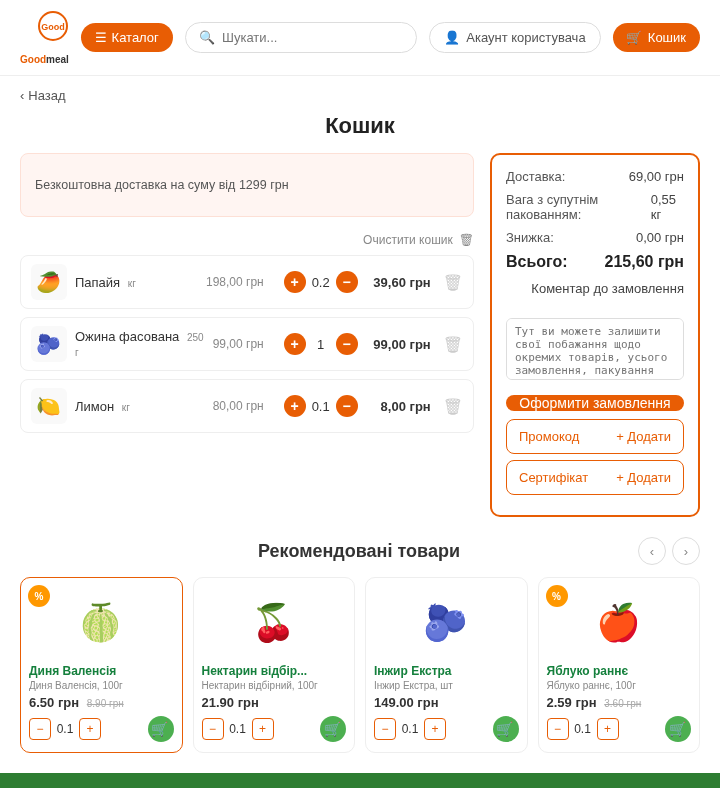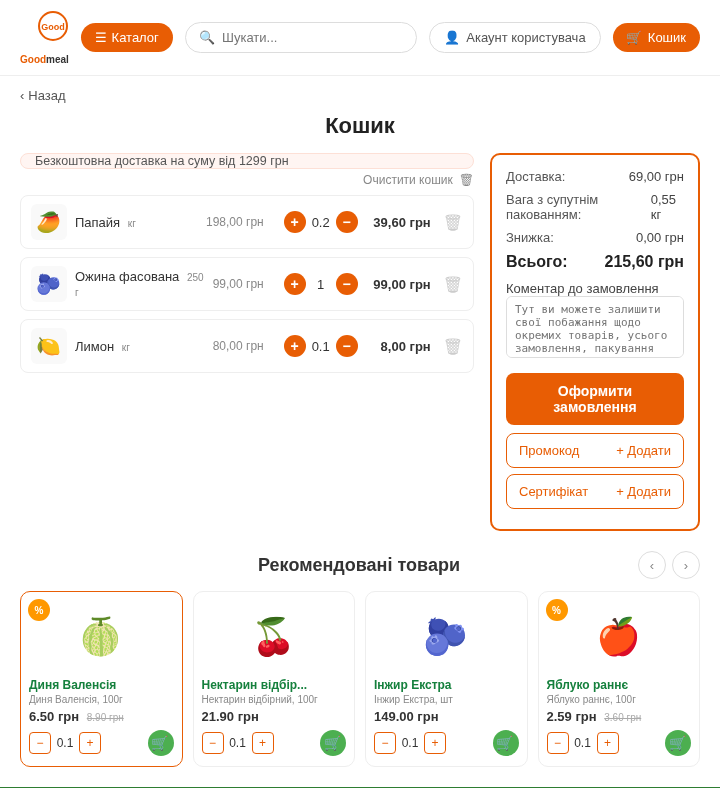--- a/index.html
+++ b/index.html
@@ -17,44 +17,44 @@
 
     
     .main { background: #fff; padding: 0 20px 20px; }
     .back-link { display: flex; align-items: center; gap: 4px; color: #555; font-size: 13px; padding: 12px 0 4px; cursor: pointer; }
     .page-title { text-align: center; font-size: 22px; font-weight: bold; padding: 6px 0 14px; color: #222; }
 
     .cart-layout { display: flex; gap: 16px; }
     .cart-left { flex: 1; }
     .cart-right { width: 210px; border: 2px solid #e85d04; border-radius: 10px; padding: 14px; }
 
-    .free-shipping-banner { background: #fff5f2; border-radius: 8px; padding: 0 14px; font-size: 12.5px; color: #555; margin-bottom: 4px; border: 1px solid #fde0d6; }
+    .free-shipping-banner { background: #fff5f2; border-radius: 8px; padding: 24px 14px; font-size: 12.5px; color: #555; margin-bottom: 16px; border: 1px solid #fde0d6; }
 
     .cart-actions { display: flex; justify-content: flex-end; align-items: center; gap: 6px; margin-bottom: 8px; font-size: 12px; color: #888; cursor: pointer; }
 
     .cart-item { display: flex; align-items: center; gap: 8px; border: 1px solid #eee; border-radius: 8px; padding: 8px 10px; margin-bottom: 8px; }
     .cart-item-img { width: 36px; height: 36px; border-radius: 6px; background: #f9f9f9; display: flex; align-items: center; justify-content: center; font-size: 20px; }
     .cart-item-name { flex: 1; font-size: 13px; color: #333; font-weight: 500; }
     .cart-item-unit { font-size: 10px; color: #888; margin-left: 4px; }
     .cart-item-price { font-size: 12px; color: #888; margin-right: 12px; }
     .qty-control { display: flex; align-items: center; gap: 4px; }
     .qty-btn { width: 22px; height: 22px; border-radius: 50%; border: none; cursor: pointer; display: flex; align-items: center; justify-content: center; font-size: 14px; font-weight: bold; }
     .qty-btn.plus { background: #e85d04; color: #fff; }
     .qty-btn.minus { background: #e85d04; color: #fff; }
     .qty-val { font-size: 13px; min-width: 22px; text-align: center; }
     .cart-item-total { font-size: 13px; font-weight: bold; color: #333; min-width: 65px; text-align: right; }
     .delete-btn { color: #ccc; cursor: pointer; font-size: 16px; margin-left: 4px; }
 
     
     .summary-row { display: flex; justify-content: space-between; font-size: 13px; margin-bottom: 8px; color: #444; }
     .summary-row.total { font-size: 16px; font-weight: bold; color: #222; margin-top: 4px; }
     .summary-label { color: #555; }
-    .comment-label { font-size: 13px; color: #444; margin: 10px 0 0; }
+    .comment-label { font-size: 13px; color: #444; margin: 10px 0 22px; text-align: right; }
     .comment-textarea { width: 100%; border: 1px solid #ddd; border-radius: 6px; padding: 6px 8px; font-size: 11px; color: #aaa; resize: none; height: 62px; outline: none; }
-    .order-btn { background: #e85d04; color: #fff; border: none; border-radius: 8px; width: 100%; padding: 10px; font-size: 14px; font-weight: bold; cursor: pointer; margin-top: 12px; margin-bottom: 8px; }
+    .order-btn { background: #e85d04; color: #fff; border: none; border-radius: 8px; width: 100%; padding: 0; font-size: 14px; font-weight: normal; cursor: pointer; margin-top: 12px; margin-bottom: 8px; }
     .promo-btn, .cert-btn { display: flex; justify-content: space-between; align-items: center; border: 1.5px solid #e85d04; border-radius: 8px; padding: 9px 12px; cursor: pointer; font-size: 13px; color: #e85d04; font-weight: 500; margin-bottom: 6px; }
 
     
     .recommended-section { margin-top: 20px; }
     .recommended-header { display: flex; align-items: center; justify-content: space-between; margin-bottom: 12px; }
     .recommended-title { font-size: 18px; font-weight: bold; text-align: center; flex: 1; }
     .nav-arrows { display: flex; gap: 6px; }
     .nav-arrow { width: 28px; height: 28px; border: 1.5px solid #ddd; border-radius: 50%; display: flex; align-items: center; justify-content: center; cursor: pointer; color: #888; font-size: 13px; }
 
     .products-grid { display: flex; gap: 10px; }

